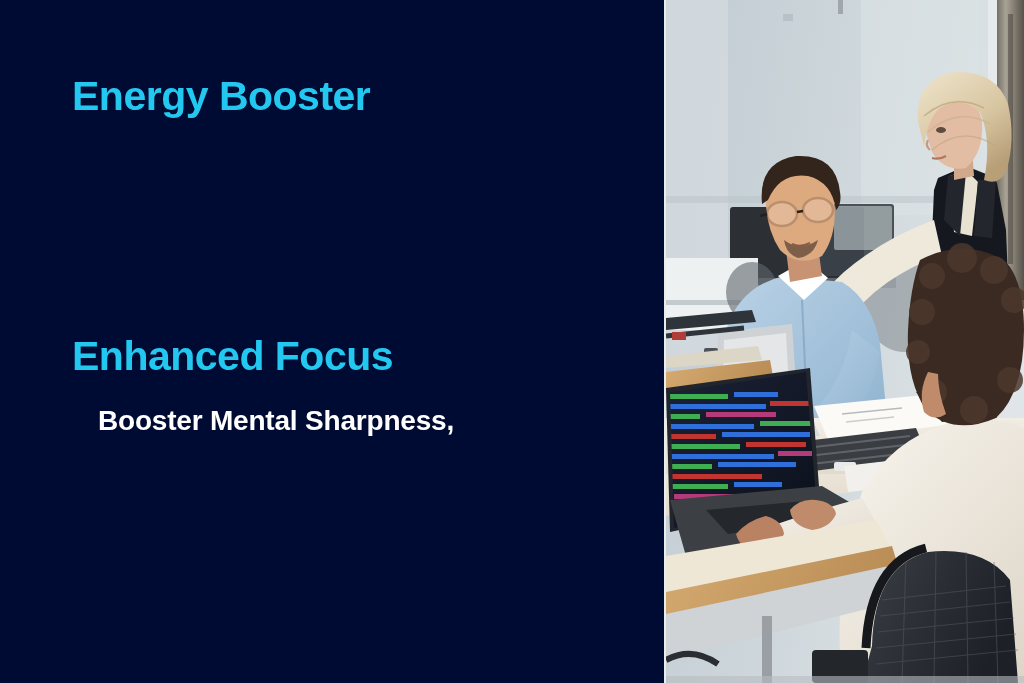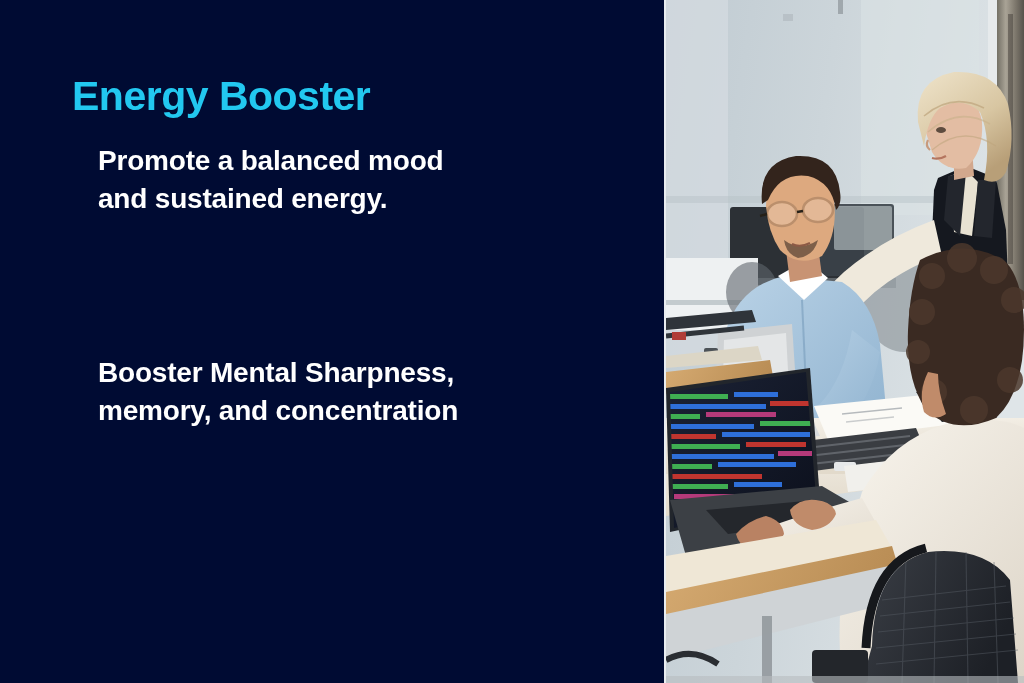--- a/index.html
+++ b/index.html
@@ -79,30 +79,26 @@
 </head>
 <body>
 
 <div class="slide">
 
   <div class="left-panel">
     <div class="content">
 
       <div class="block block-energy">
         <h1 class="heading">Energy Booster</h1>
-        <p class="body-text">
-          <span class="line">Promote a balanced mood</span>
-          <span class="line">and sustained energy.</span>
-        </p>
       </div>
 
       <div class="block block-focus">
+        <h1 class="heading">Enhanced Focus</h1>
         <p class="body-text">
           <span class="line">Booster Mental Sharpness,</span>
-          <span class="line">memory, and concentration</span>
         </p>
       </div>
 
     </div>
   </div>
 
   <div class="gap-strip"></div>
 
   <div class="photo-panel">
     <svg viewBox="0 0 358 683" preserveAspectRatio="xMidYMid slice">

